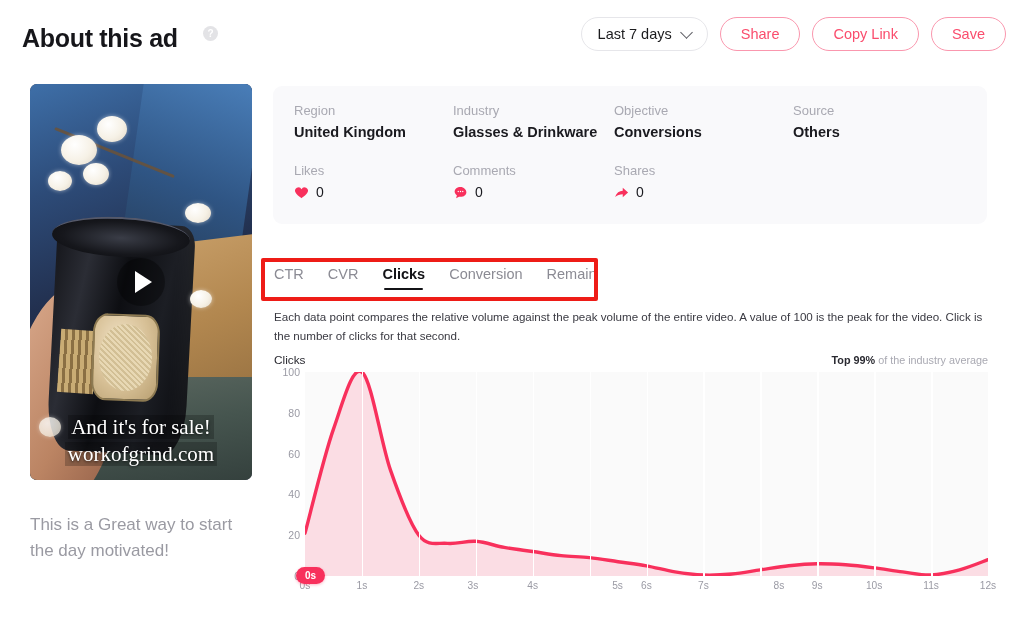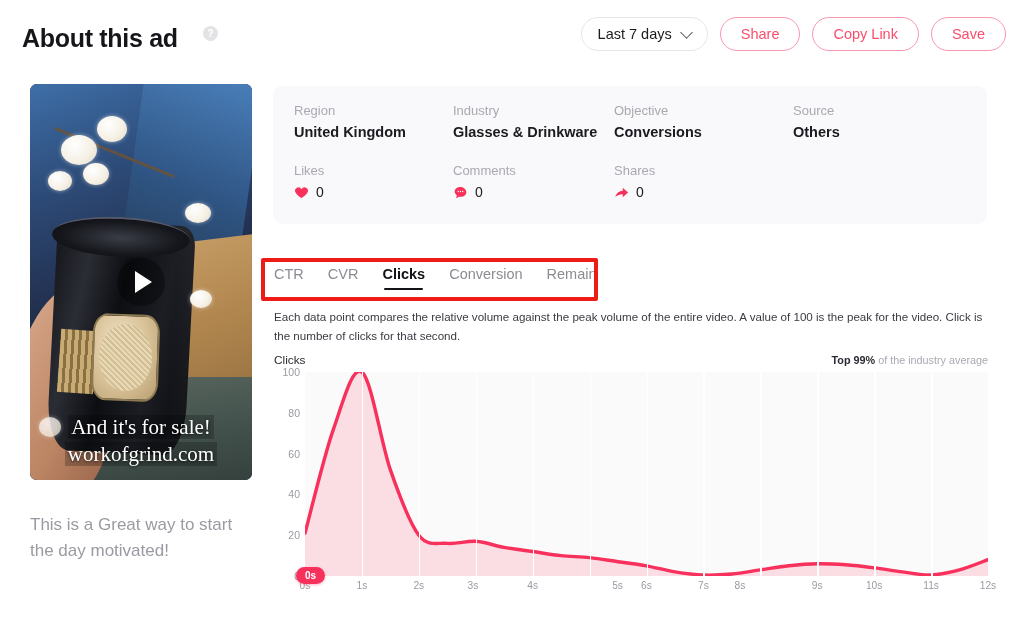--- a/index.html
+++ b/index.html
@@ -386,21 +386,21 @@
     </div>
     <div class="x-axis">
         <div class="x-tick" style="left: 0px;">0s</div>
         <div class="x-tick" style="left: 56.9167px;">1s</div>
         <div class="x-tick" style="left: 113.833px;">2s</div>
         <div class="x-tick" style="left: 168px;">3s</div>
         <div class="x-tick" style="left: 227.667px;">4s</div>
         <div class="x-tick" style="left: 284.583px; margin-left: 28px;">5s</div>
         <div class="x-tick" style="left: 341.5px;">6s</div>
         <div class="x-tick" style="left: 398.417px;">7s</div>
-        <div class="x-tick" style="left: 435px; text-align: center;">8s</div>
+        <div class="x-tick" style="left: 474px; text-align: center;">8s</div>
         <div class="x-tick" style="left: 512.25px;">9s</div>
         <div class="x-tick" style="left: 569.167px;">10s</div>
         <div class="x-tick" style="left: 626.083px;">11s</div>
         <div class="x-tick" style="left: 683px; text-align: center;">12s</div>
       </div>
     <div class="zero-badge">0s</div>
   </div>
 
 </div>
 

